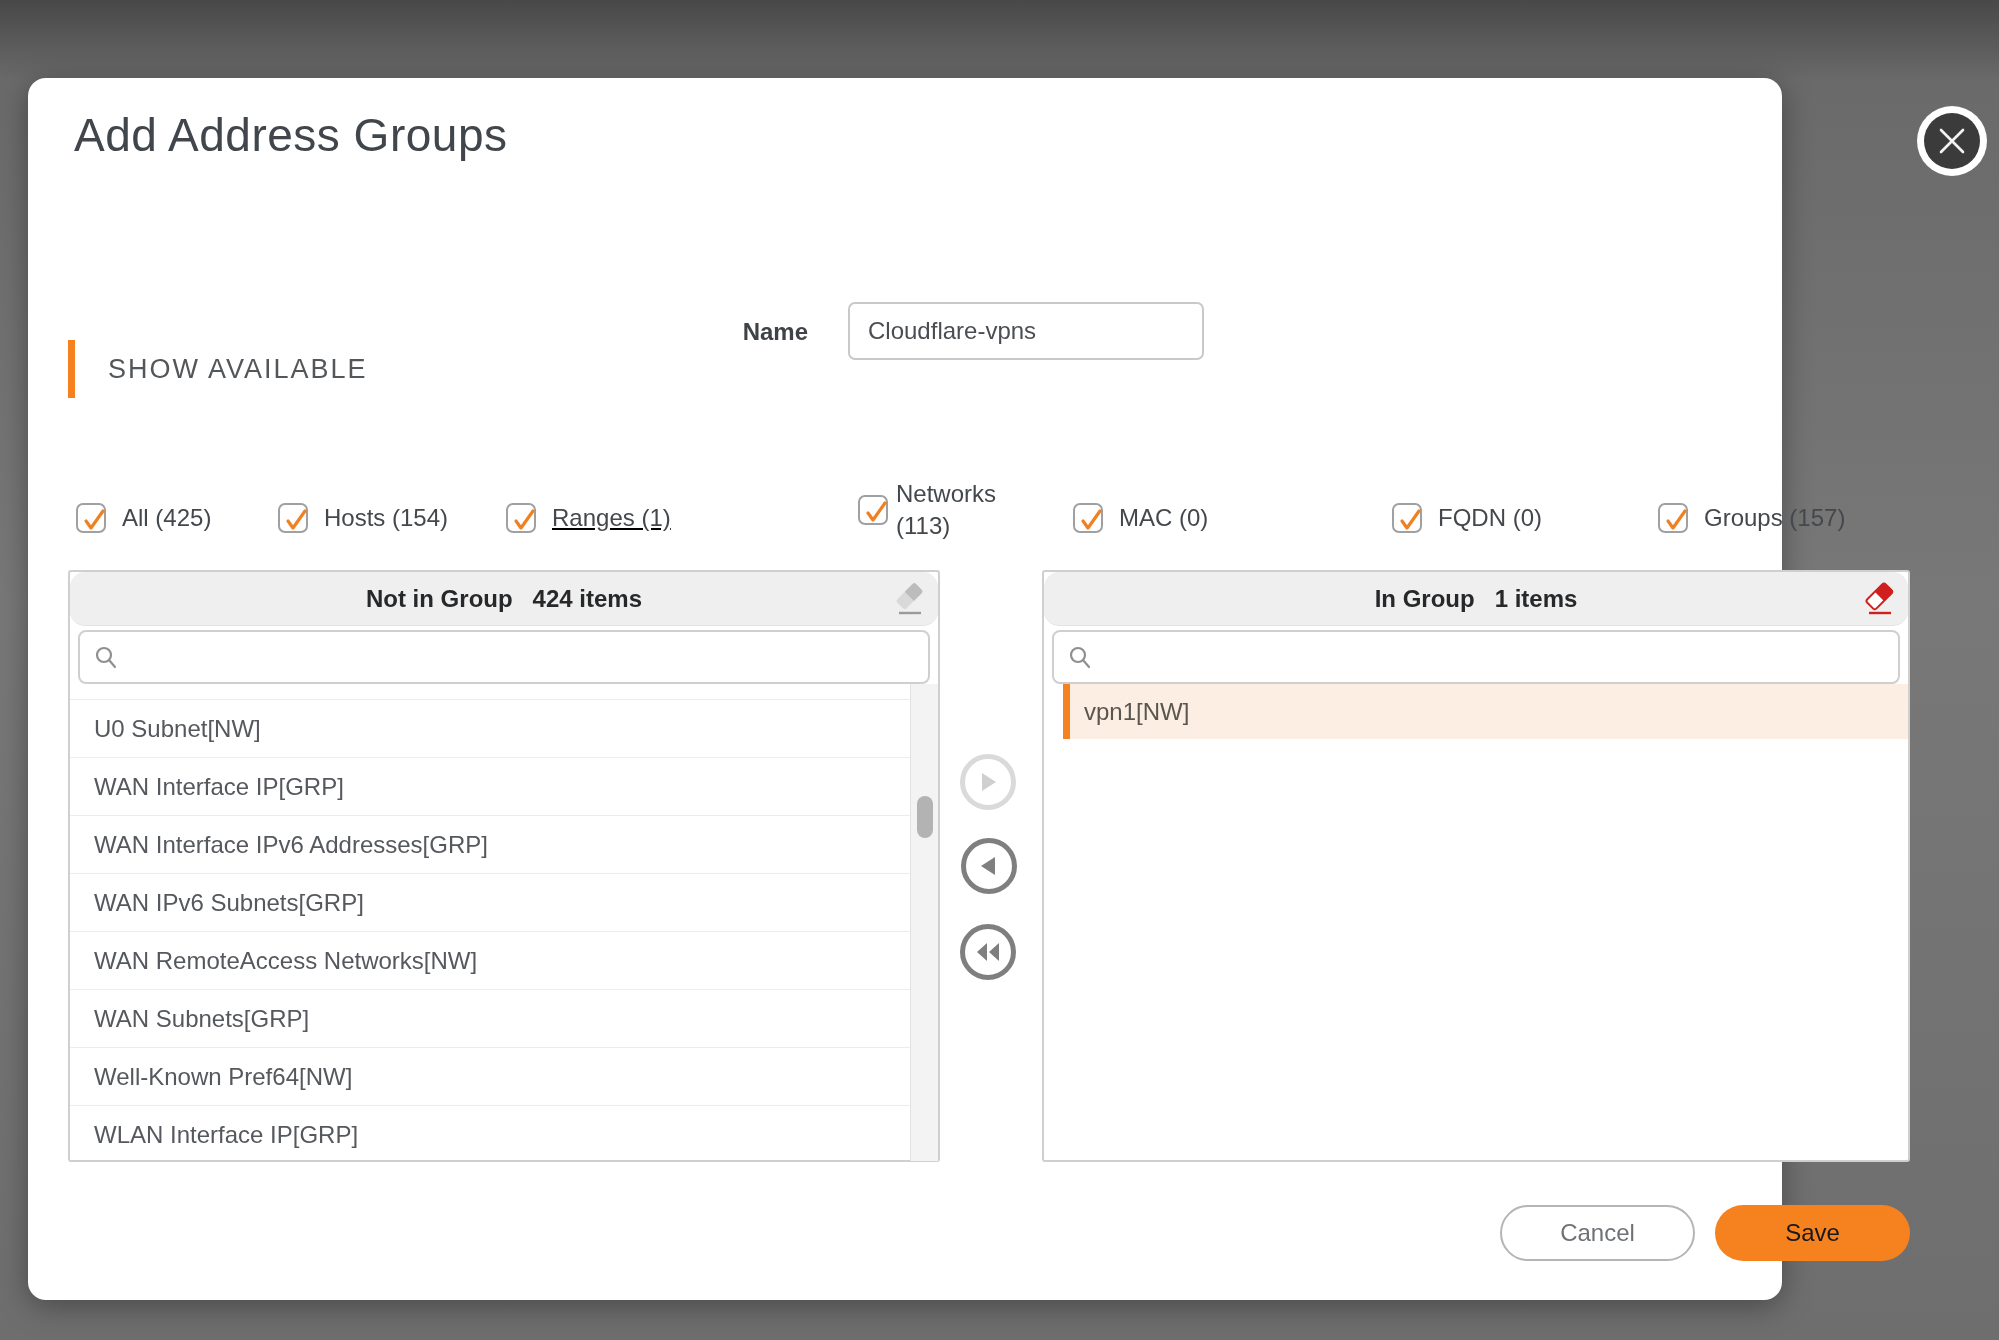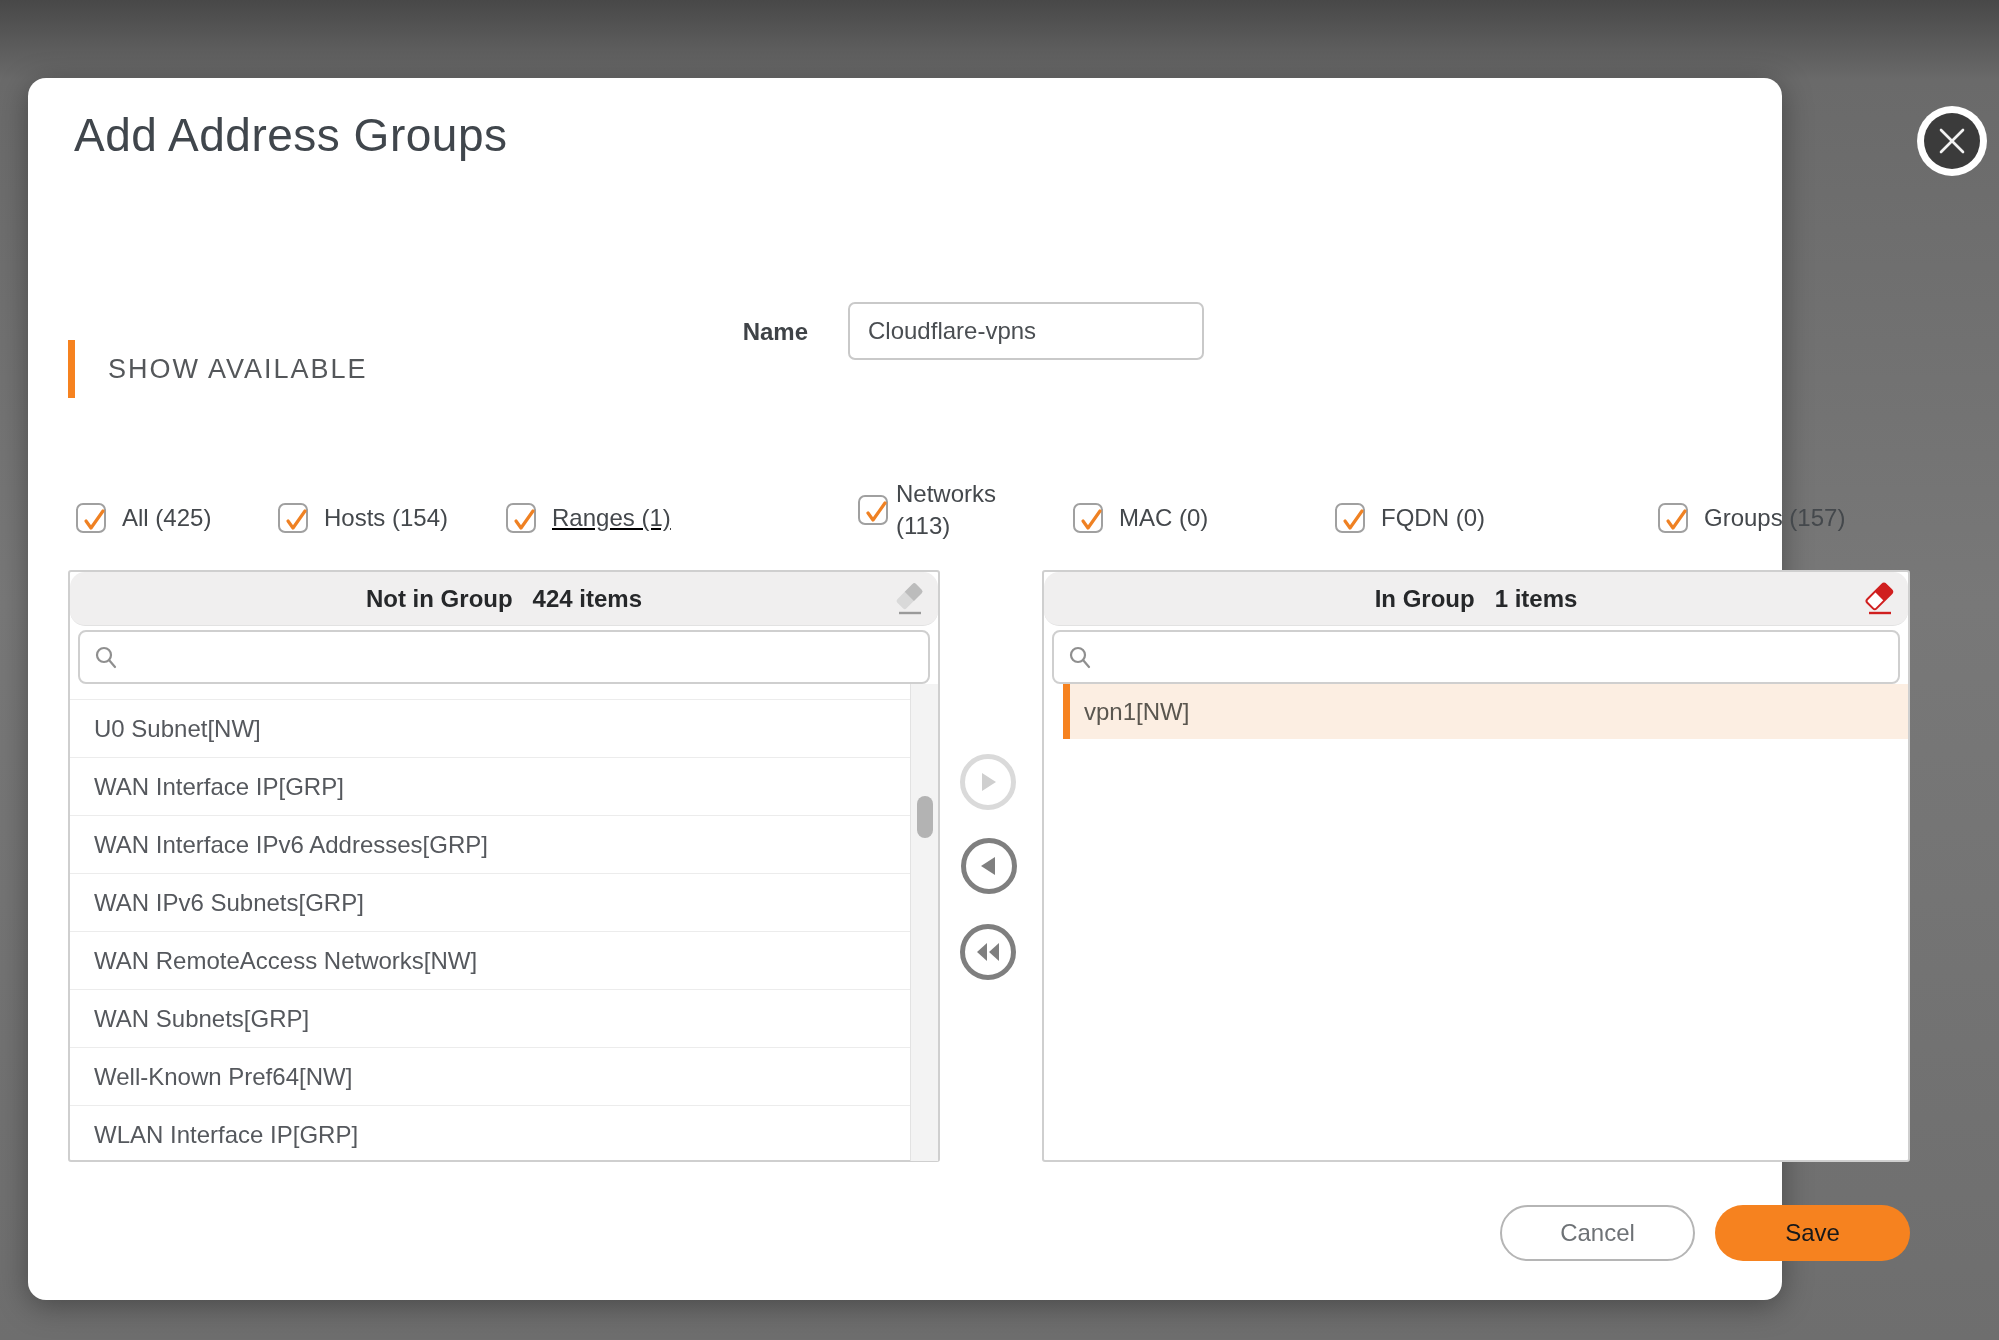--- a/index.html
+++ b/index.html
@@ -45,21 +45,21 @@
   
   .filters { position:absolute; left:0; top:392px; width:1925px; height:86px; }
   .filter-item { position:absolute; display:flex; align-items:center; gap:16px; cursor:pointer; }
   .filter-item { top:33px; }
   .filter-item:nth-of-type(1){ left:48px; }
   .filter-item:nth-of-type(2){ left:250px; }
   .filter-item:nth-of-type(3){ left:478px;text-decoration:underline; }
   .filter-item:nth-of-type(4){ left:830px; top:8px;gap:8px; }
   .filter-item:nth-of-type(4) .filter-label { width:116px; line-height:1.35; }
   .filter-item:nth-of-type(5){ left:1045px; }
-  .filter-item:nth-of-type(6){ left:1307px; }
+  .filter-item:nth-of-type(6){ left:1364px; }
   .filter-item:nth-of-type(7){ left:1630px; }
   .cb {
     width:30px; height:30px; flex:0 0 30px; border:2px solid #a0a0a0; border-radius:7px;
     background:#fff; position:relative;
   }
   .cb svg { position:absolute; left:1px; top:0; overflow:visible; }
   .filter-label { font-size:24px; color:#44484c; }
   
   .panel {
     position:absolute; top:492px; height:592px; background:#fff;

